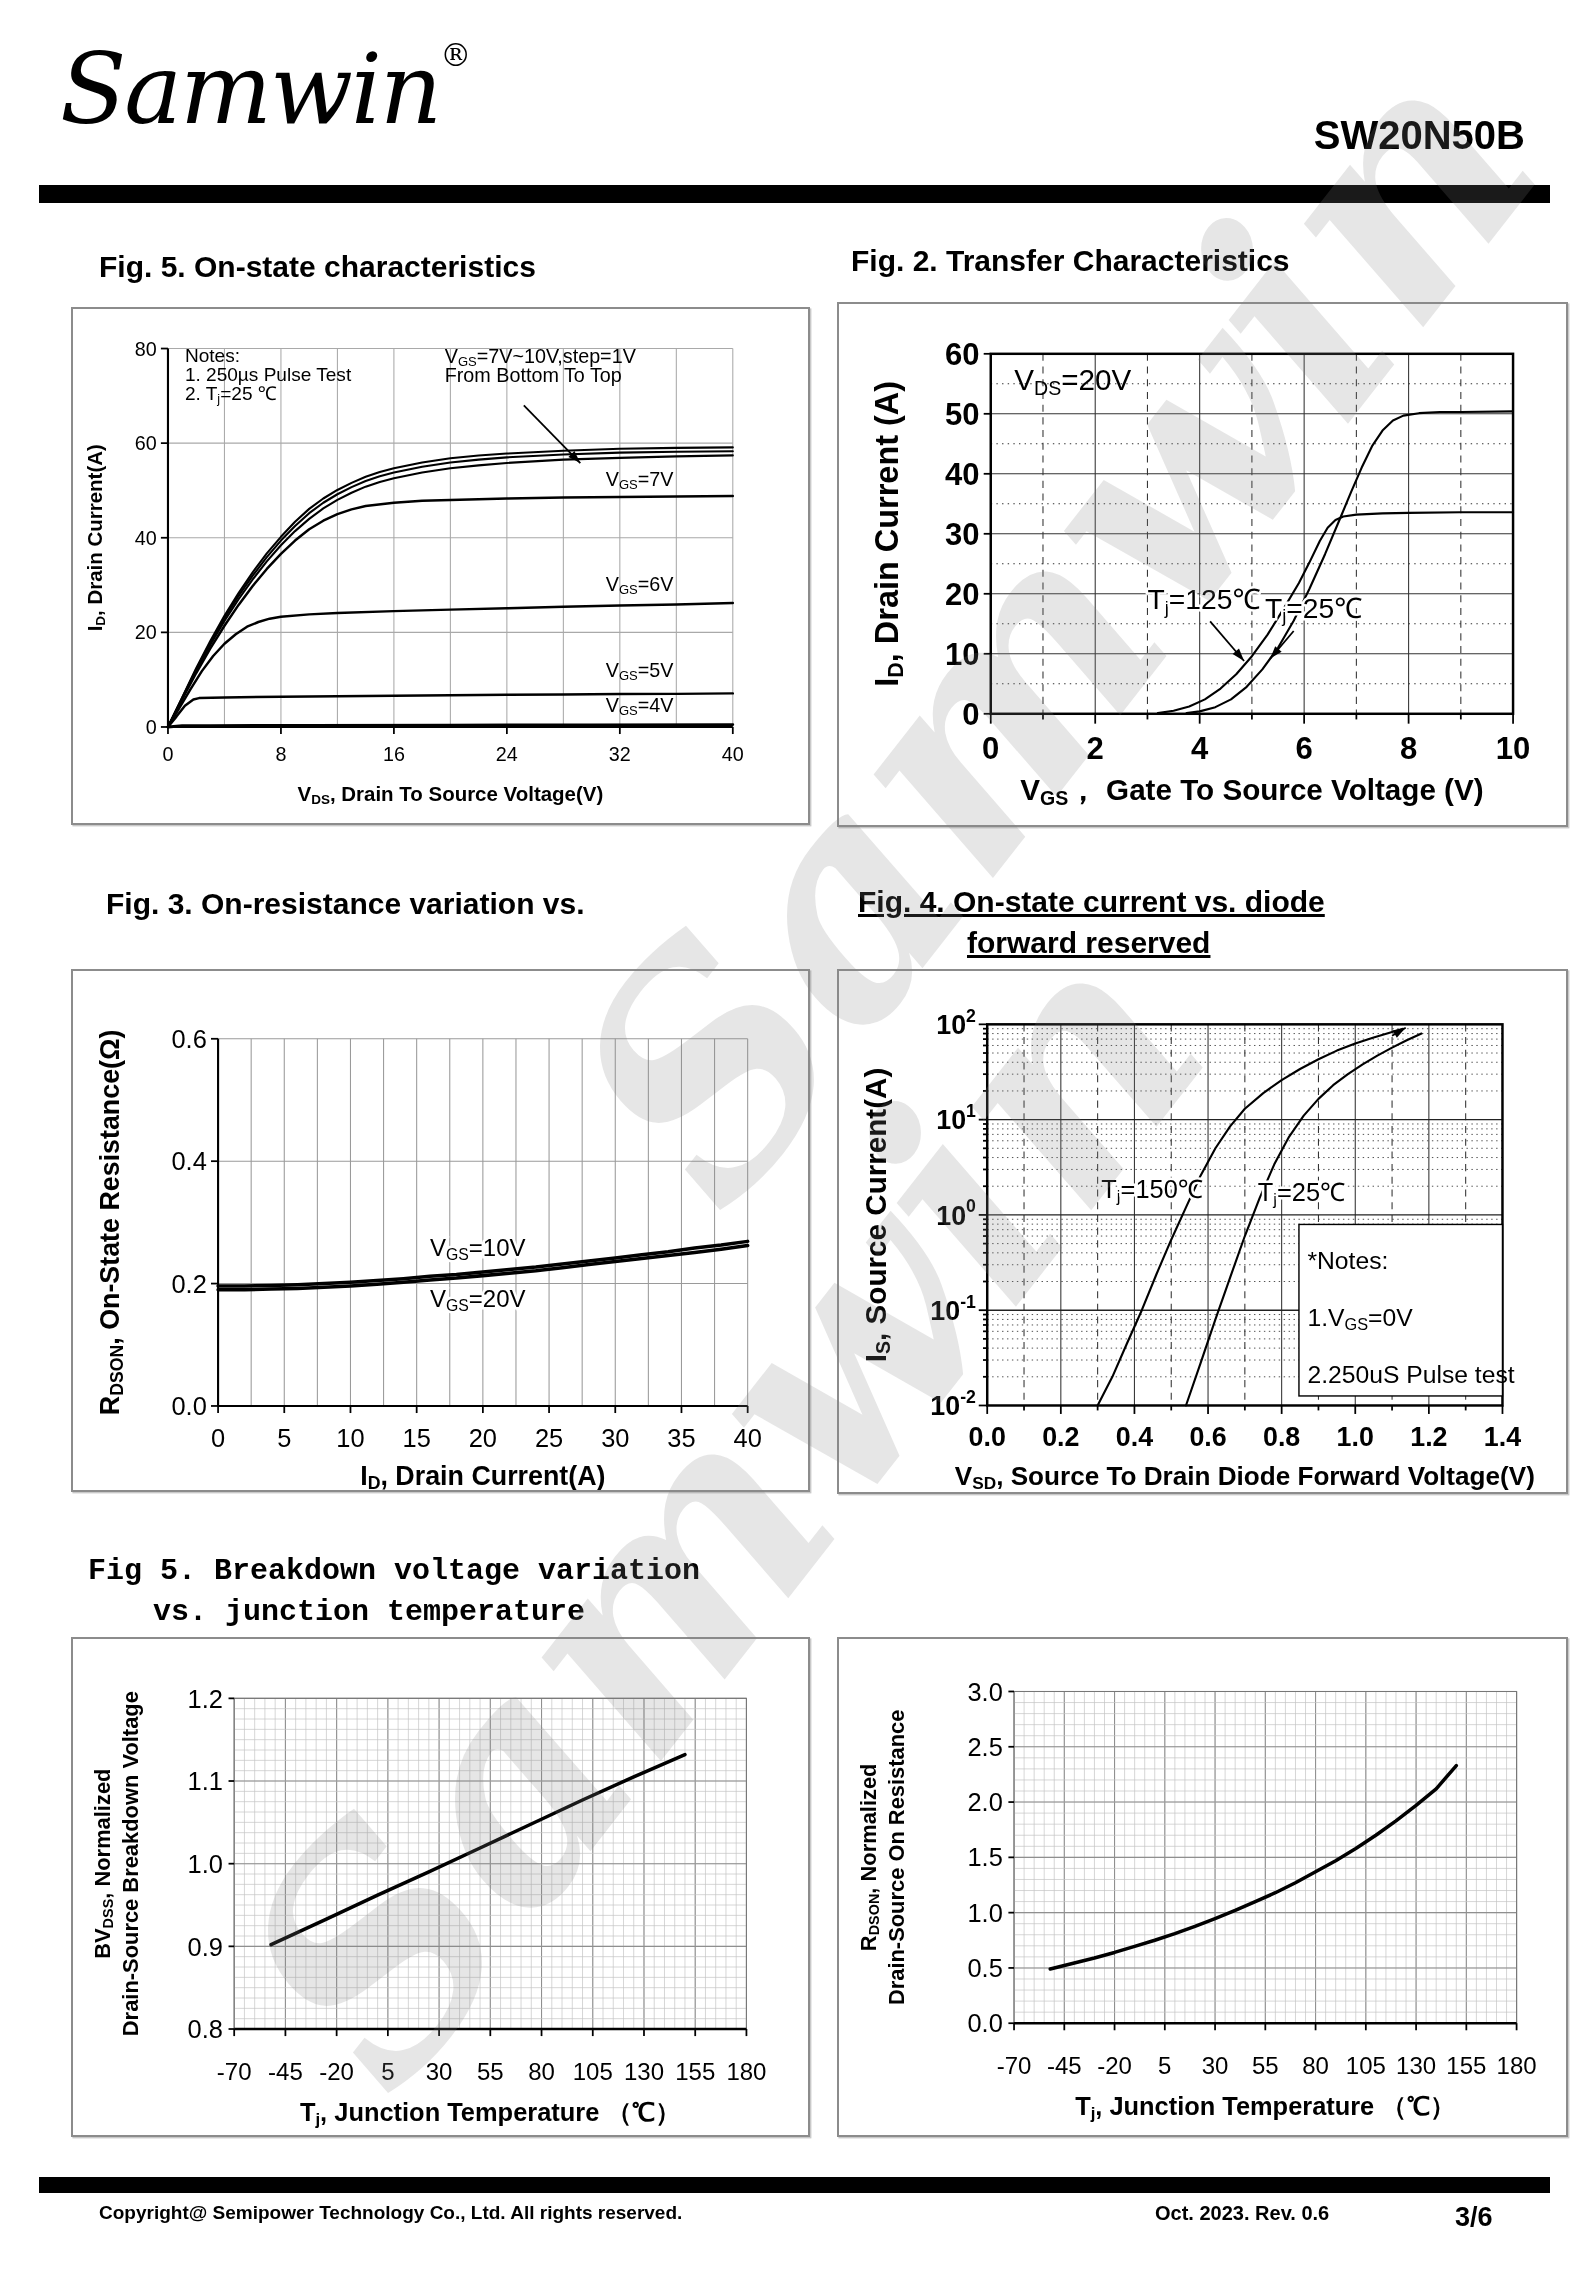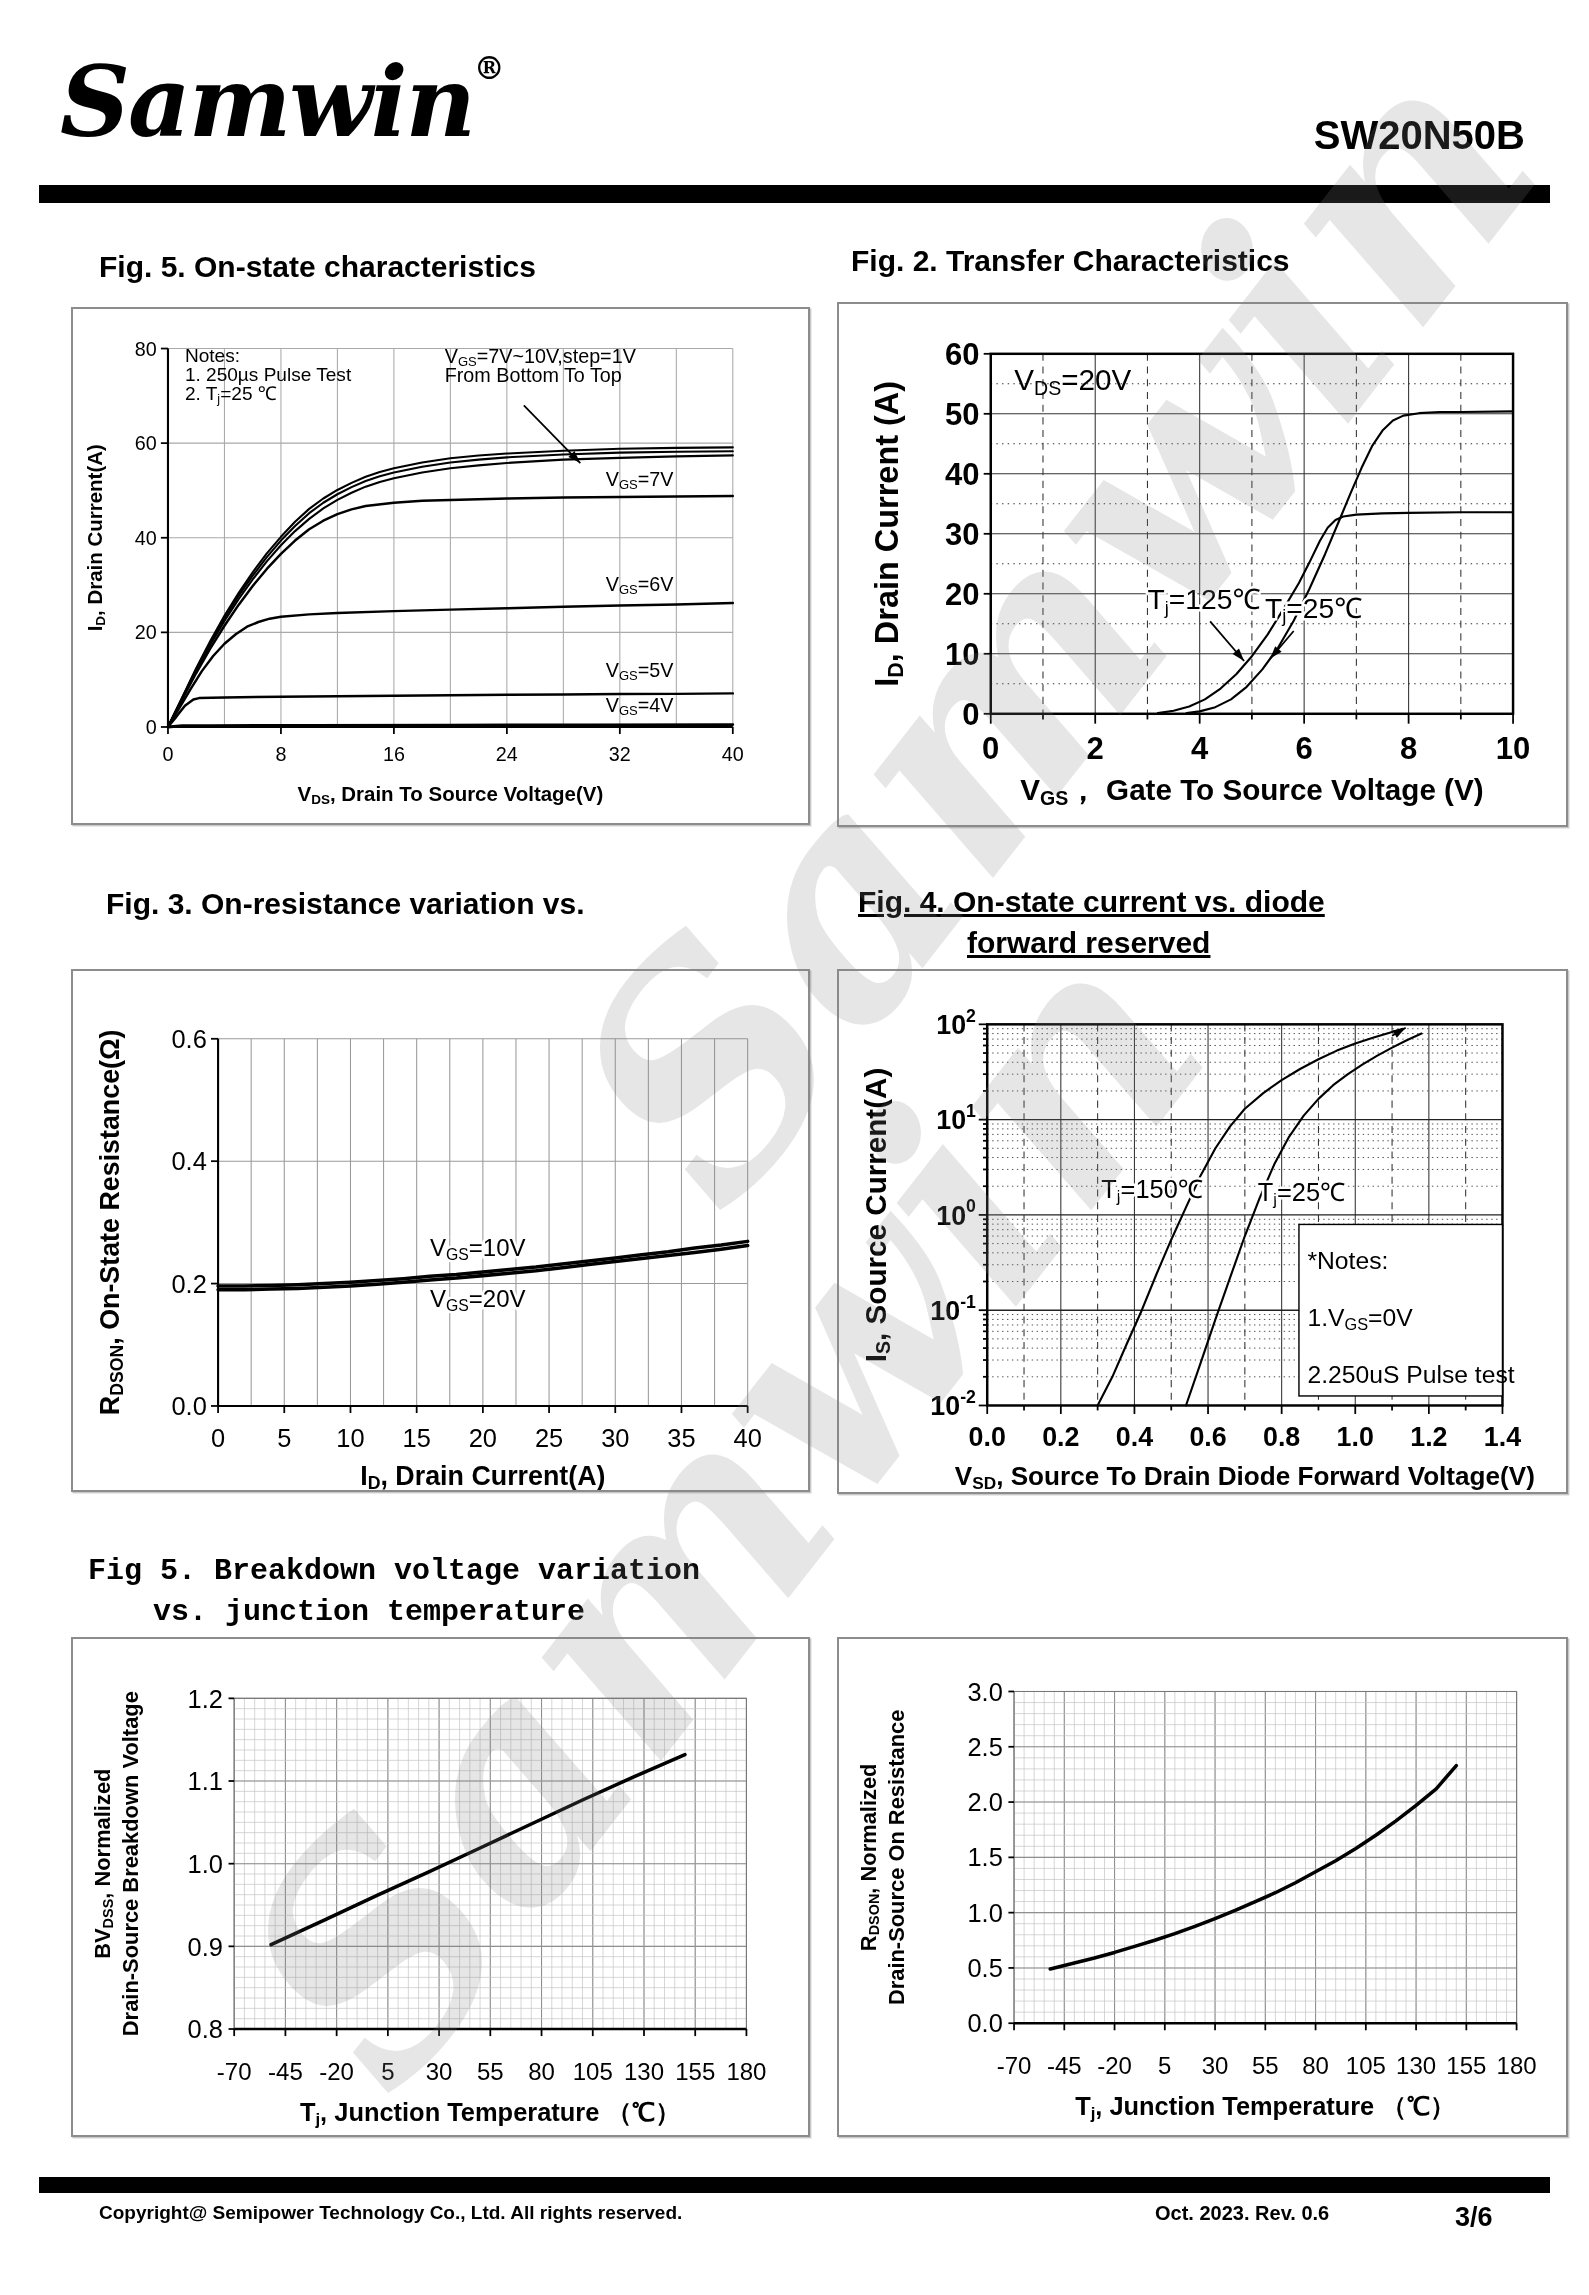--- a/index.html
+++ b/index.html
@@ -1,19 +1,19 @@
 <!DOCTYPE html>
 <html style="font-size:11.3px"><head>
 <meta charset="utf-8">
 <style>
   html,body{margin:0;padding:0;background:#e8e8e8;}
   #page{position:relative;width:1589px;height:2295px;background:#ffffff;overflow:hidden;
         font-family:"Liberation Sans",sans-serif;color:#000;}
   .abs{position:absolute;}
-  #logo{left:60px;top:44px;font-family:"DejaVu Serif",serif;font-style:italic;font-weight:bold;
+  #logo{left:60px;top:32px;font-family:"DejaVu Serif",serif;font-style:italic;font-weight:normal;
         font-size:97px;letter-spacing:-2.1px;line-height:1.2;}
   #logo sup{font-size:31px;font-style:normal;vertical-align:57px;letter-spacing:0;}
   #part-number{right:64px;top:113px;font-size:40px;font-weight:bold;}
   .black-bar{left:39px;width:1511px;background:#000;}
   #header-bar{top:185px;height:18.4px;}
   #footer-bar{top:2177px;height:15.5px;}
   #footer-copyright{left:99px;top:2202px;font-size:19px;font-weight:bold;}
   #footer-revision{left:1155px;top:2202px;font-size:20px;font-weight:bold;}
   #footer-page{left:1455px;top:2202px;font-size:27px;font-weight:bold;}
   .fig-title{position:absolute;font-size:30px;font-weight:bold;line-height:41px;white-space:nowrap;}

